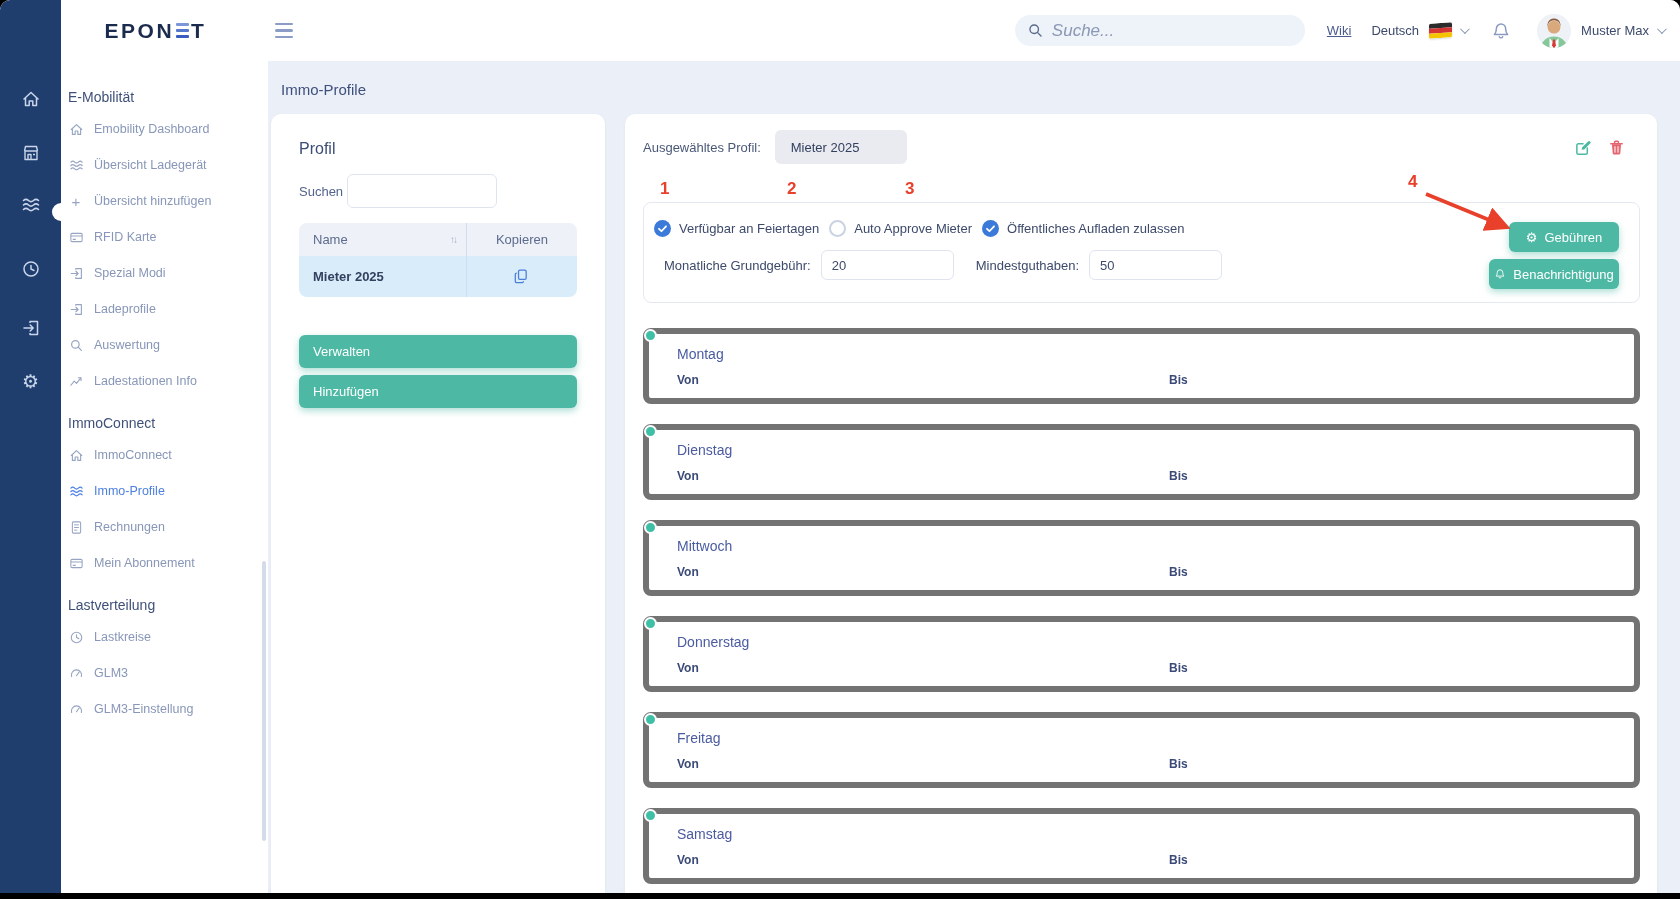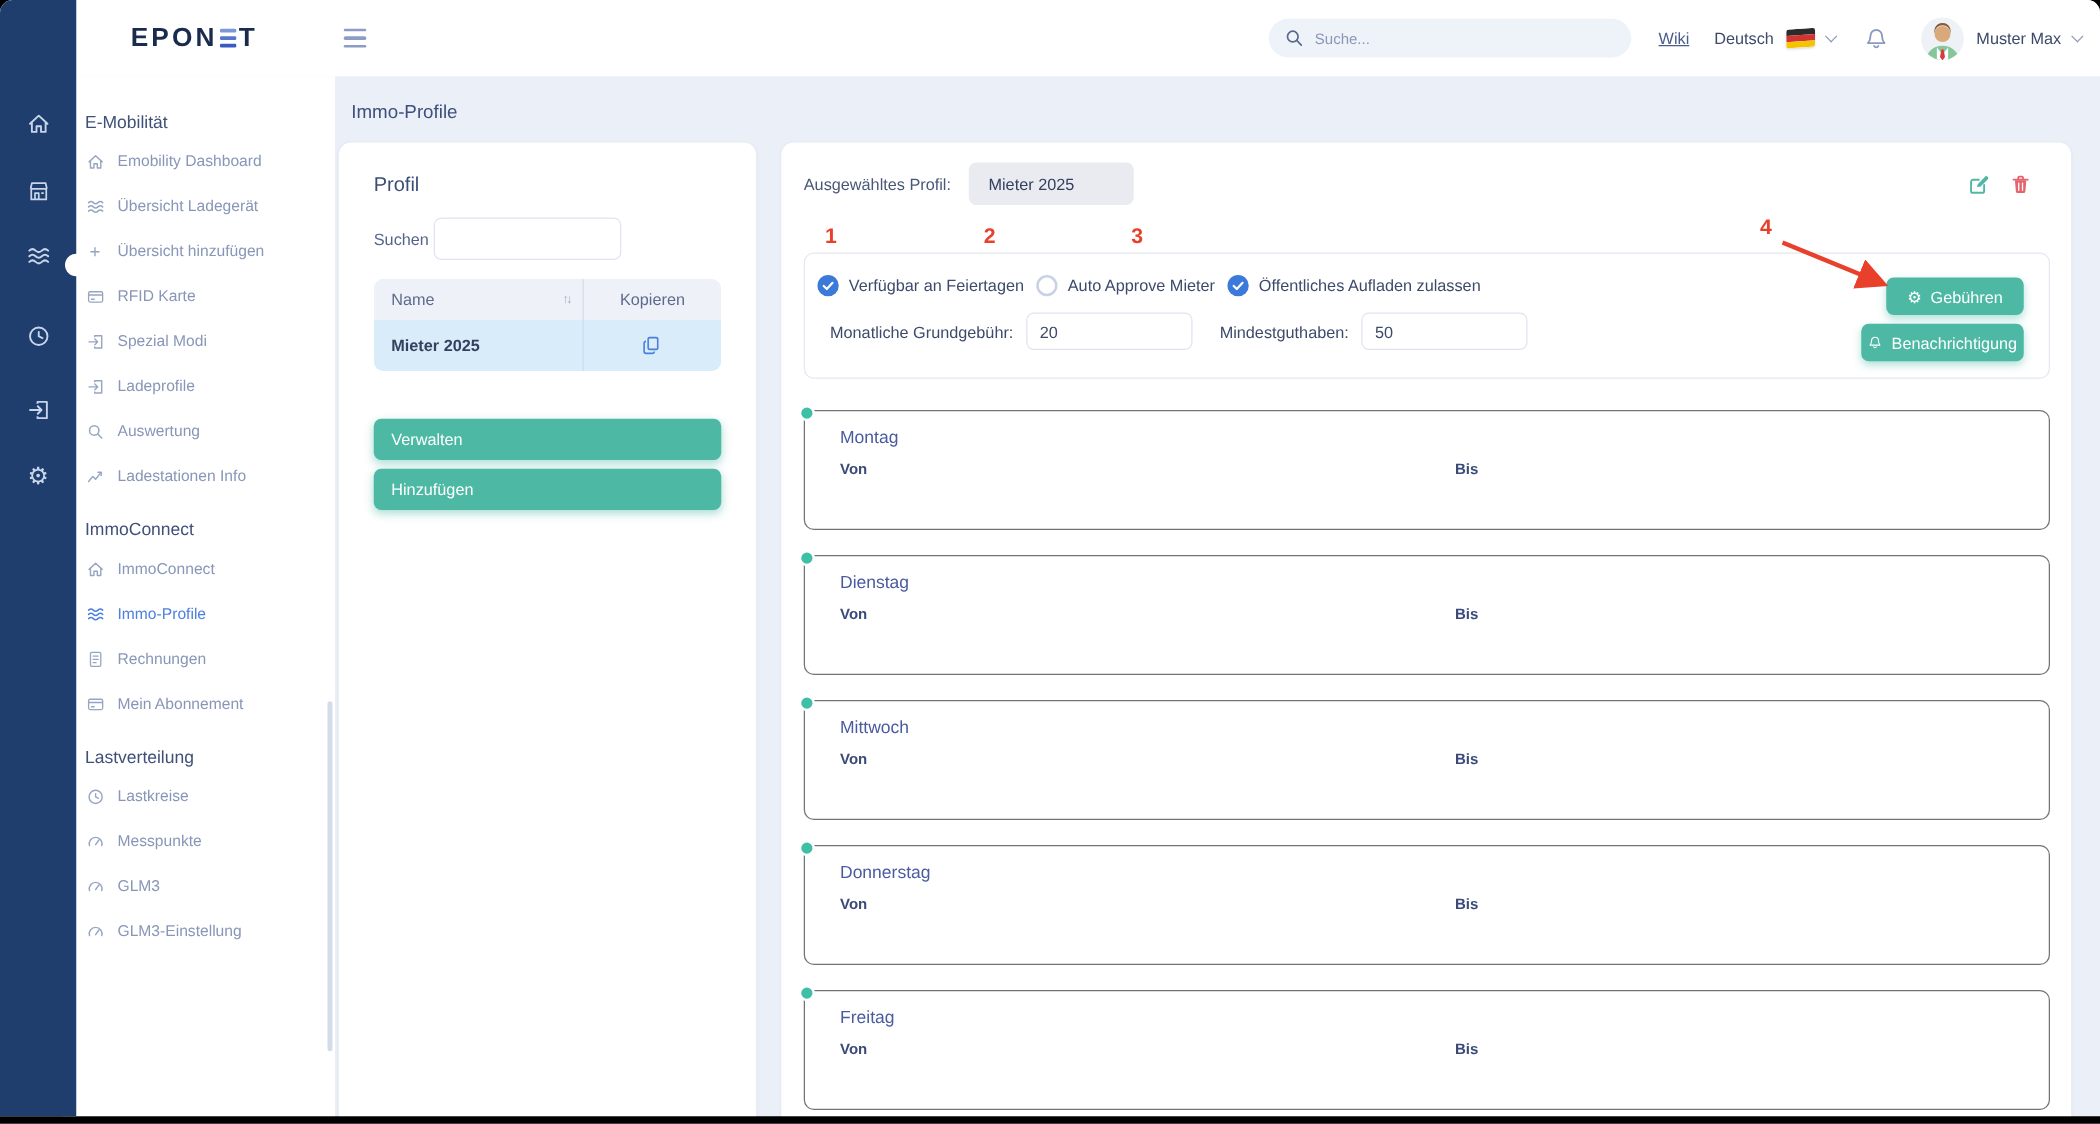--- a/index.html
+++ b/index.html
@@ -20,21 +20,21 @@
   .logo { font-size:21px; font-weight:700; letter-spacing:2.5px; color:#1b2b4d; display:flex; align-items:center; }
   .logo-e { display:inline-flex; flex-direction:column; gap:2.5px; margin:0 2px; }
   .logo-e i { display:block; width:13px; height:3.2px; border-radius:1px; }
   .logo-e i:nth-child(1){ background:#7b97d9; }
   .logo-e i:nth-child(2){ background:#5577cd; }
   .logo-e i:nth-child(3){ background:#3a5cc0; }
   .hamburger { margin-left:25px; display:flex; flex-direction:column; gap:4px; cursor:pointer; }
   .hamburger i { width:18px; height:2.6px; background:#8b9cc6; border-radius:2px; display:block; }
   .topbar-right { margin-left:auto; display:flex; align-items:center; padding-right:16px; }
   .search-pill { width:290px; height:31px; background:#eef2f9; border-radius:16px; display:flex; align-items:center; padding:0 12px; gap:8px; }
-  .search-pill input { border:none; outline:none; background:transparent; font-size:12px; color:#3d4a6b; width:100%; font-family:inherit; }
+  .search-pill input { border:none; outline:none; background:transparent; font-size:17px; color:#3d4a6b; width:100%; font-family:inherit;font-style:italic; }
   .search-pill input::placeholder { color:#8a97b5; }
   .wiki-link { margin-left:22px; font-size:13px; color:#4a5b8c; text-decoration:underline; cursor:pointer; }
   .lang-label { margin-left:20px; font-size:13px; color:#3d4a6b; }
   .flag { margin-left:10px; width:23px; height:15px; border-radius:2px; overflow:hidden; display:flex; flex-direction:column; transform:skewY(-4deg); box-shadow:0 1px 2px rgba(0,0,0,.15); }
   .flag i { flex:1; display:block; }
   .flag i:nth-child(1){ background:#2b2b2b; }
   .flag i:nth-child(2){ background:#d23333; }
   .flag i:nth-child(3){ background:#f5c400; }
   .chev { width:7px; height:7px; border-right:1.6px solid #8a97b5; border-bottom:1.6px solid #8a97b5; transform:rotate(45deg) translateY(-2px); display:inline-block; margin-left:8px; }
   .bell-btn { margin-left:24px; color:#8a9ac0; cursor:pointer; display:flex; }
@@ -96,21 +96,21 @@
   .btn-gebuehren { width:110px; justify-content:center; height:30px; }
   .btn-benach { width:130px; justify-content:center; height:30px; }
   .ann-num { position:absolute; font-size:17px; font-weight:700; color:#e8402b; z-index:3; }
   .ann-1 { left:16px; top:-24px; }
   .ann-2 { left:143px; top:-24px; }
   .ann-3 { left:261px; top:-24px; }
   .ann-4 { position:absolute; left:783px; top:58px; font-size:17px; font-weight:700; color:#e8402b; z-index:3; }
   .ann-arrow { position:absolute; left:795px; top:74px; width:100px; height:50px; z-index:3; }
 
   .days-list { margin-top:25px; }
-  .day-card { position:relative; border:1px solid #737373; border-radius:8px; height:96px; margin-bottom:20px; padding:12px 0 0 28px; background:#fff; }
+  .day-card { position:relative; border:6px solid #737373; border-radius:8px; height:76px; margin-bottom:20px; padding:12px 0 0 28px; background:#fff; }
   .day-dot { position:absolute; left:-5px; top:-5px; width:13px; height:13px; border-radius:50%; background:#3fbfa6; border:2px solid #fff; }
   .day-name { font-size:14px; color:#4a5ba0; font-weight:500; }
   .day-labels { position:relative; margin-top:11px; font-size:12px; font-weight:700; color:#3b4a78; }
   .day-bis { position:absolute; left:492px; top:0; }
 </style>
 </head>
 <body>
 
 <svg width="0" height="0" style="position:absolute">
   <defs>
@@ -364,28 +364,20 @@
       </div>
 
     <div class="side-section-title">Lastverteilung</div>
     <div class="side-item">
         <span class="ico">
           <svg viewBox="0 0 20 20">
             <use href="#i-clock"></use>
           </svg>
         </span>
         <span>Lastkreise</span>
-      </div>
-    <div class="side-item">
-        <span class="ico">
-          <svg viewBox="0 0 20 20">
-            <use href="#i-gauge"></use>
-          </svg>
-        </span>
-        <span>Messpunkte</span>
       </div>
     <div class="side-item">
         <span class="ico">
           <svg viewBox="0 0 20 20">
             <use href="#i-gauge"></use>
           </svg>
         </span>
         <span>GLM3</span>
       </div>
     <div class="side-item">

